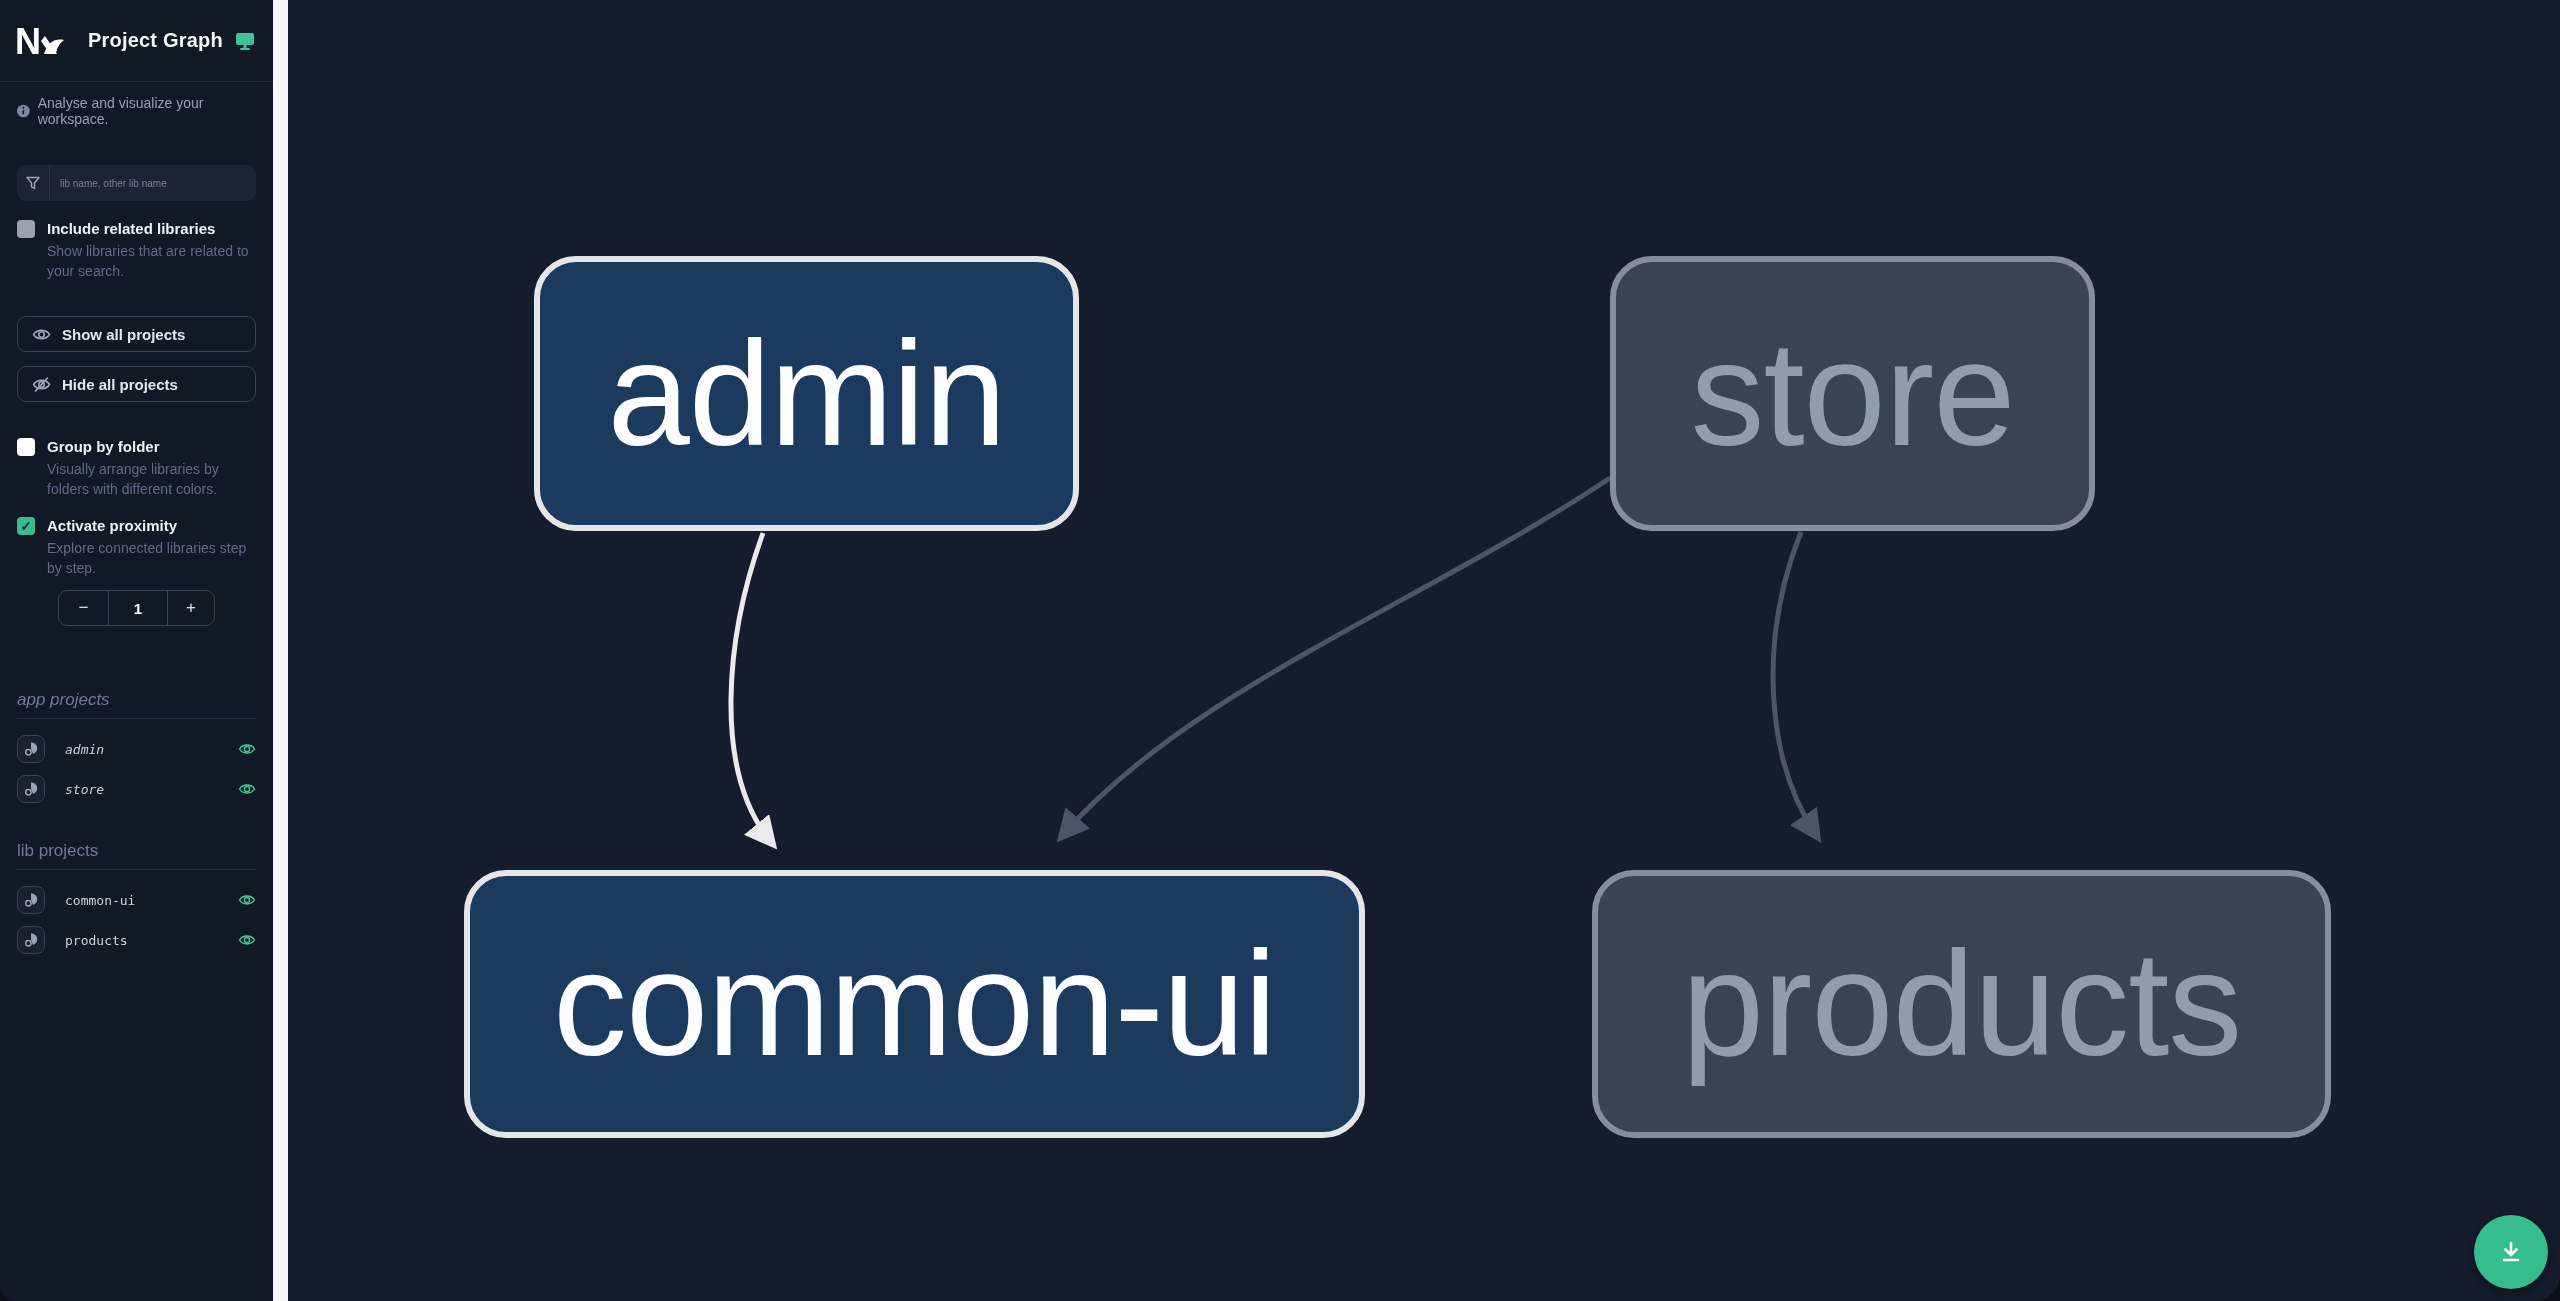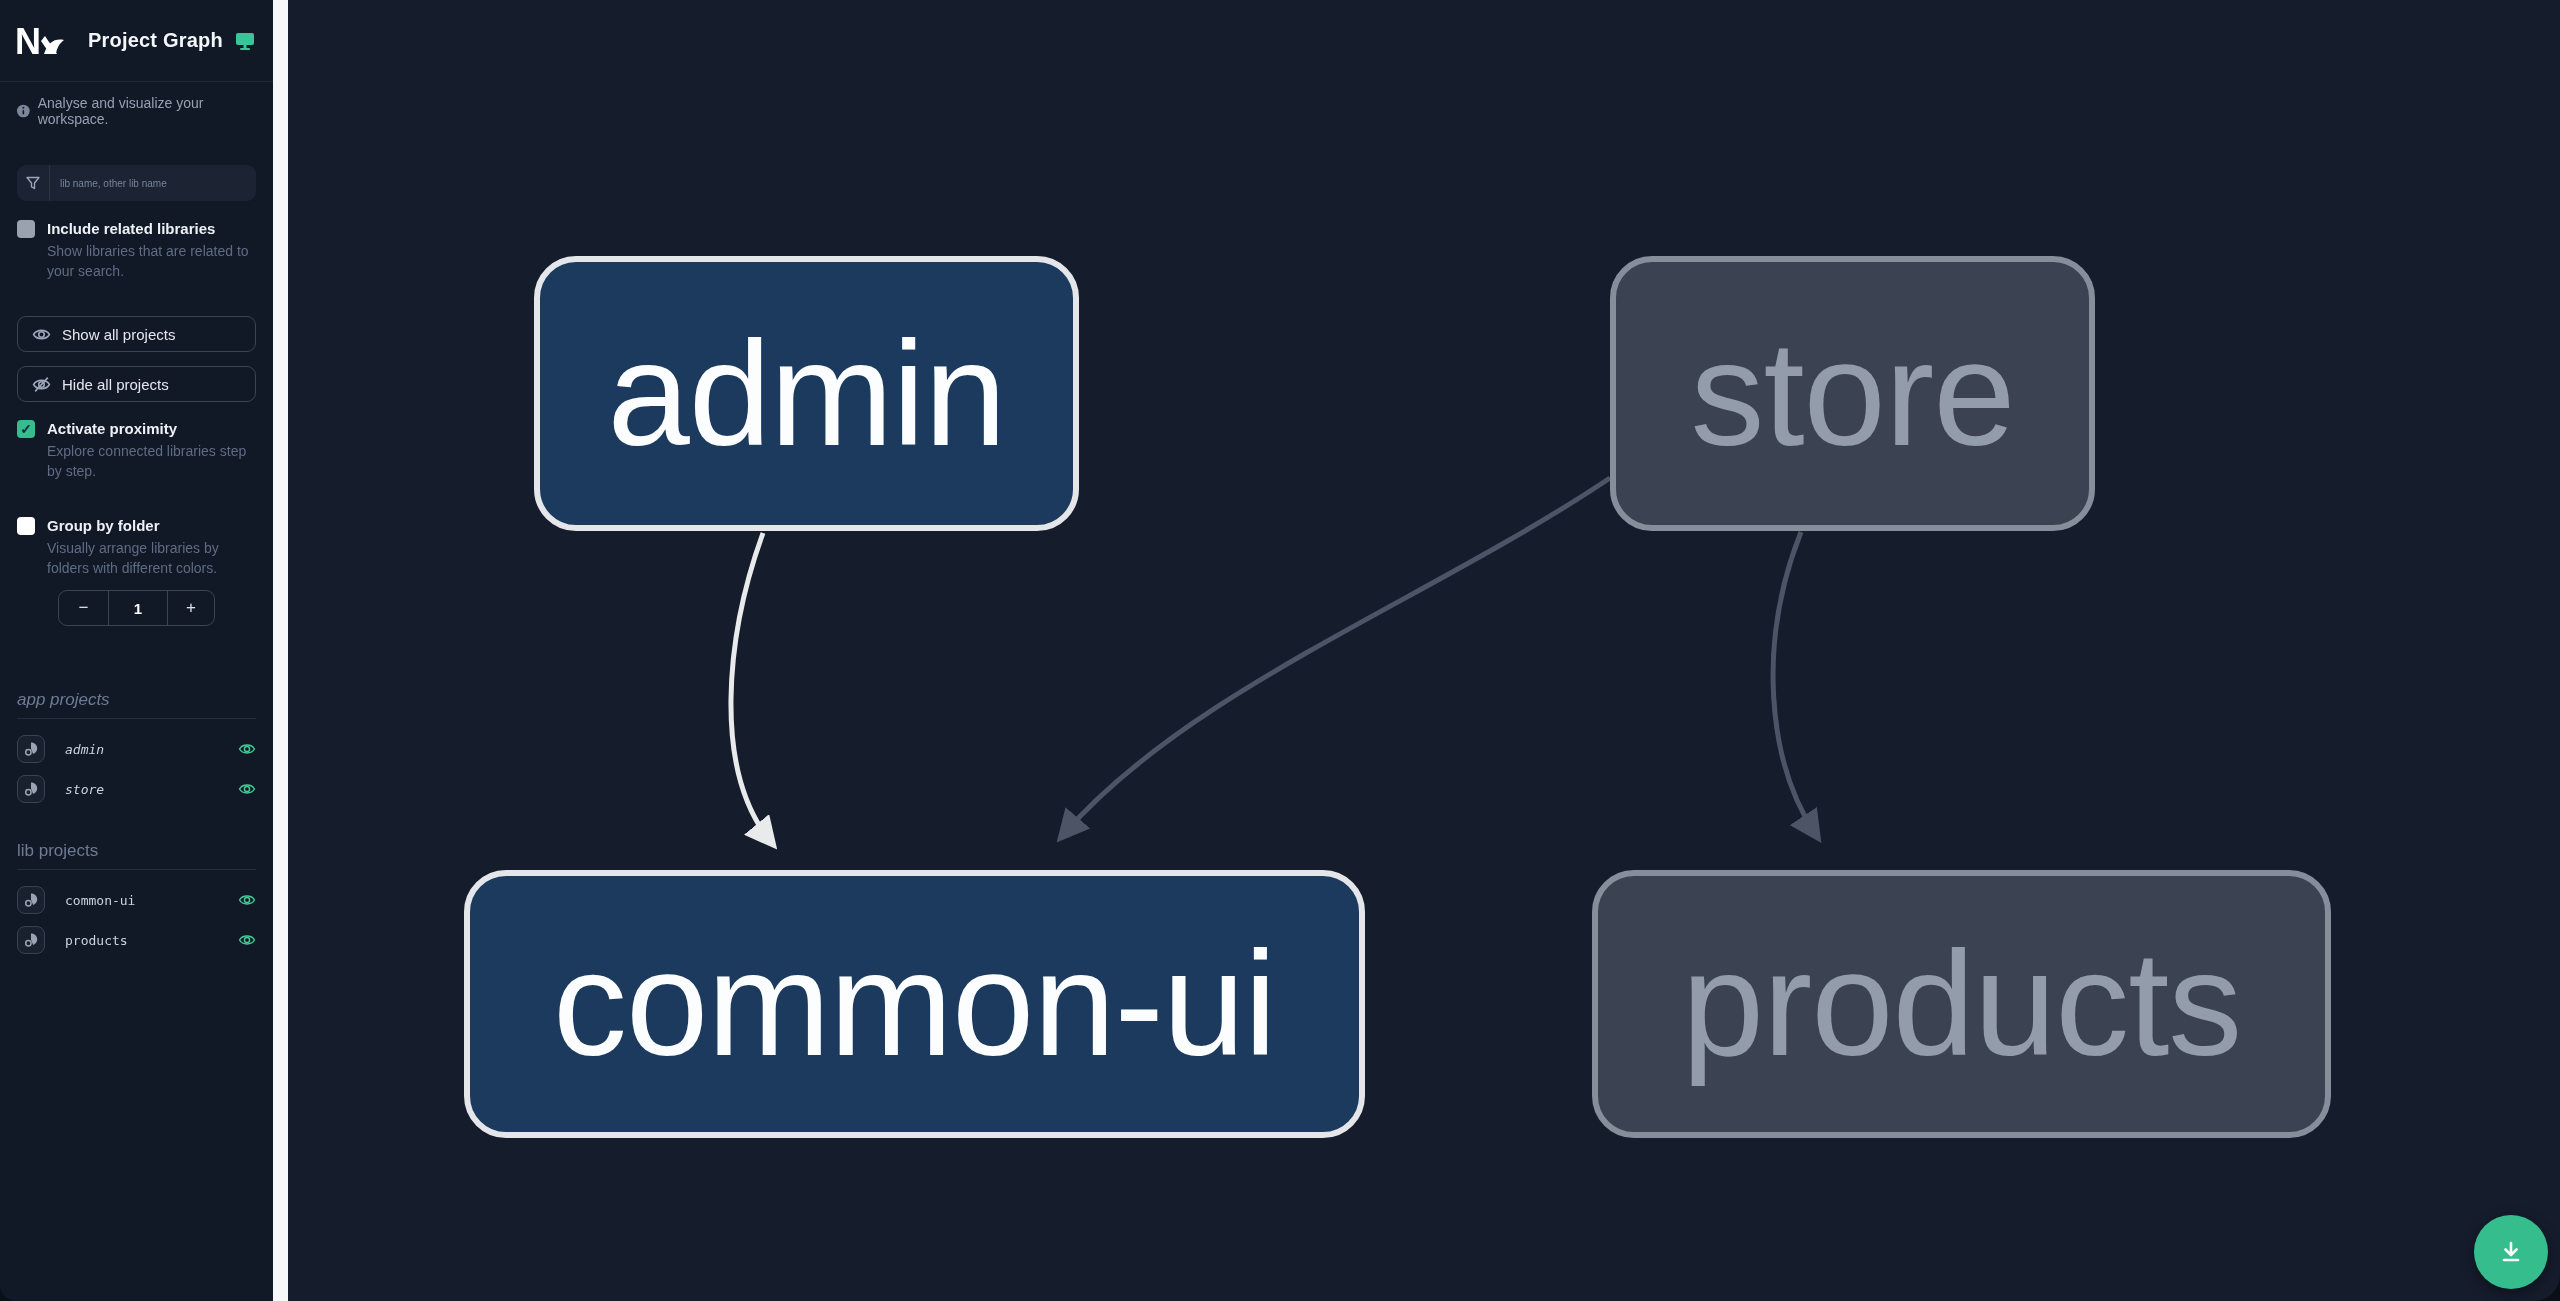--- a/index.html
+++ b/index.html
@@ -45,21 +45,21 @@
   .cb.on { background: var(--accent); }
   .cb.on::after { content: "✓"; color: #13283e; font-size: 14px; font-weight: 700; line-height: 1; }
   .check .txt { flex: 1; }
   .check .lbl { display: block; color: #edf1f6; font-size: 15px; font-weight: 700; line-height: 20px; }
   .check .dsc { display: block; color: #5f6c83; font-size: 14px; line-height: 20px; margin-top: 2px; }
 
   .sb-btn {
     margin-top: 14px; width: 239px; height: 36px;
     display: flex; align-items: center; gap: 11px; padding-left: 14px;
     background: transparent; border: 1px solid #3b4454; border-radius: 9px;
-    color: #e3e8ef; font-size: 15px; font-weight: 400; font-family: "Liberation Sans", sans-serif;
+    color: #e3e8ef; font-size: 15px; font-weight: 700; font-family: "Liberation Sans", sans-serif;
     cursor: pointer;
   }
   .sb-btn.first { margin-top: 35px; }
 
   .stepper {
     margin: 12px 0 0 41px; width: 157px; height: 36px;
     border: 1px solid #3b4454; border-radius: 9px; display: flex; overflow: hidden;
   }
   .stepper button {
     background: transparent; border: none; color: #dfe4ec; font-size: 17px;
@@ -173,33 +173,33 @@
 
     <button class="sb-btn">
       <svg width="19" height="19" viewBox="0 0 18 18" fill="none" stroke="#9ba6b8" stroke-width="1.5">
         <path d="M1.5 9 C4.5 3.8 13.5 3.8 16.5 9 C13.5 14.2 4.5 14.2 1.5 9 Z"></path>
         <circle cx="9" cy="9" r="2.6"></circle>
         <line x1="3" y1="15.5" x2="15" y2="2.5"></line>
       </svg>
       <span>Hide all projects</span>
     </button>
 
+    <label class="check" style="margin-top:35px">
+      <span class="cb off"></span>
+      <span class="txt">
+        <span class="lbl">Group by folder</span>
+        <span class="dsc">Visually arrange libraries by folders with different colors.</span>
+      </span>
+    </label>
+
     <label class="check" style="margin-top:17px">
       <span class="cb on"></span>
       <span class="txt">
         <span class="lbl">Activate proximity</span>
         <span class="dsc">Explore connected libraries step by step.</span>
-      </span>
-    </label>
-
-    <label class="check" style="margin-top:35px">
-      <span class="cb off"></span>
-      <span class="txt">
-        <span class="lbl">Group by folder</span>
-        <span class="dsc">Visually arrange libraries by folders with different colors.</span>
       </span>
     </label>
 
     <div class="stepper">
       <button class="step-dec">−</button>
       <div class="step-val">1</div>
       <button class="step-inc">+</button>
     </div>
 
     <div class="section first">

